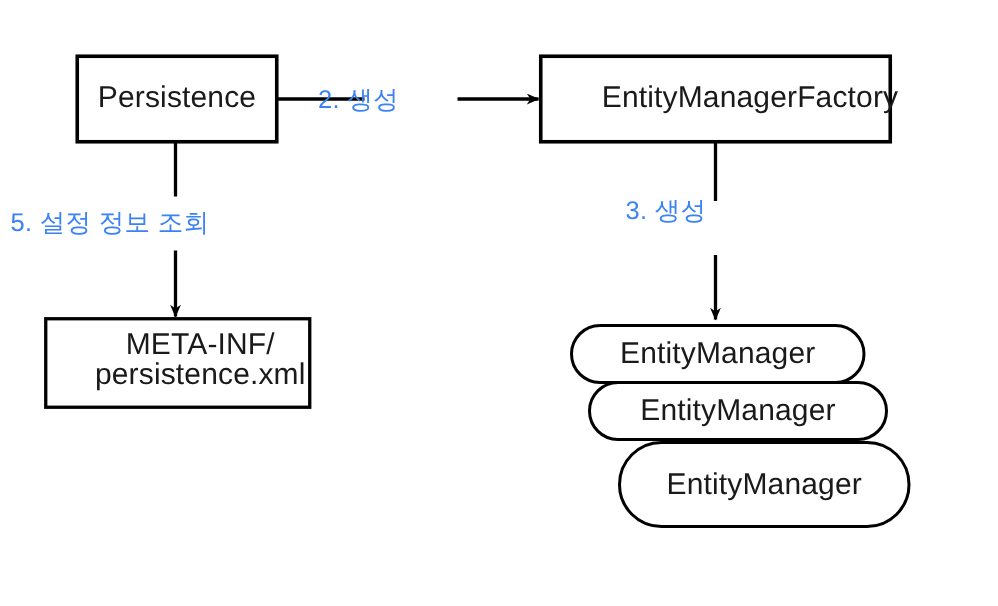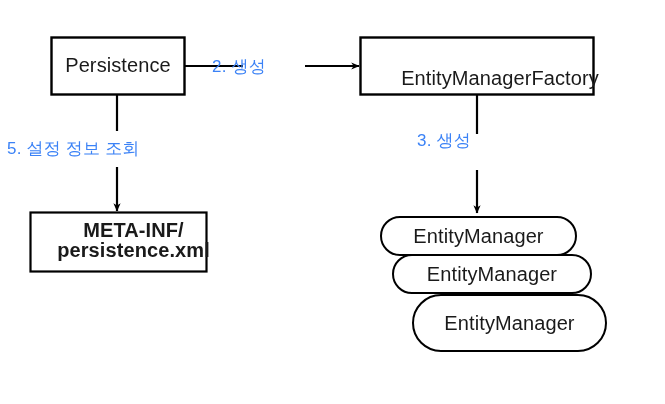--- a/index.html
+++ b/index.html
@@ -75,23 +75,23 @@
 
     <rect x="381" y="217" width="195" height="38" rx="19" ry="19" fill="#ffffff" stroke="#000000" stroke-width="2"></rect>
 
     <rect x="393" y="255" width="198" height="38" rx="19" ry="19" fill="#ffffff" stroke="#000000" stroke-width="2"></rect>
 
     <rect x="413" y="295" width="193" height="56" rx="28" ry="28" fill="#ffffff" stroke="#000000" stroke-width="2"></rect>
   </svg>
 
   <div class="node-label" style="left:51px; top:55px; width:134px;">Persistence</div>
 
-  <div class="node-label" style="left:360px; top:68px; width:280px;">EntityManagerFactory</div>
+  <div class="node-label" style="left:360px; top:55px; width:280px;">EntityManagerFactory</div>
 
-  <div class="node-label" style="left:30px; top:220px; width:207px;font-weight:bold;">META-INF/
+  <div class="node-label" style="left:30px; top:220px; width:207px;">META-INF/
 persistence.xml</div>
 
   <div class="node-label" style="left:380px; top:226px; width:197px;">EntityManager</div>
 
   <div class="node-label" style="left:392px; top:264px; width:200px;">EntityManager</div>
 
   <div class="node-label" style="left:412px; top:313px; width:195px;">EntityManager</div>
 
   <div class="edge-label" style="left:7px; top:138px; width:220px;">5. 설정 정보 조회</div>
 

